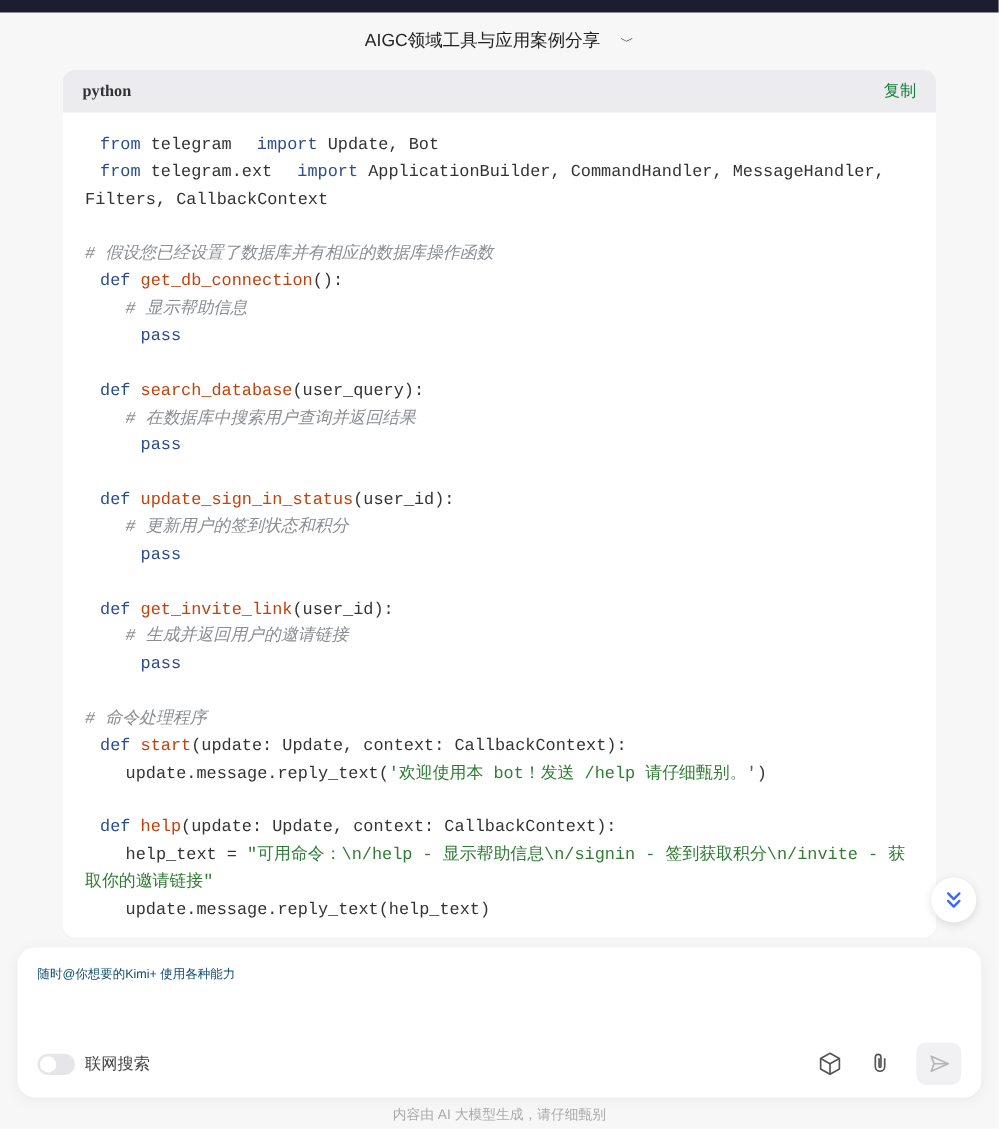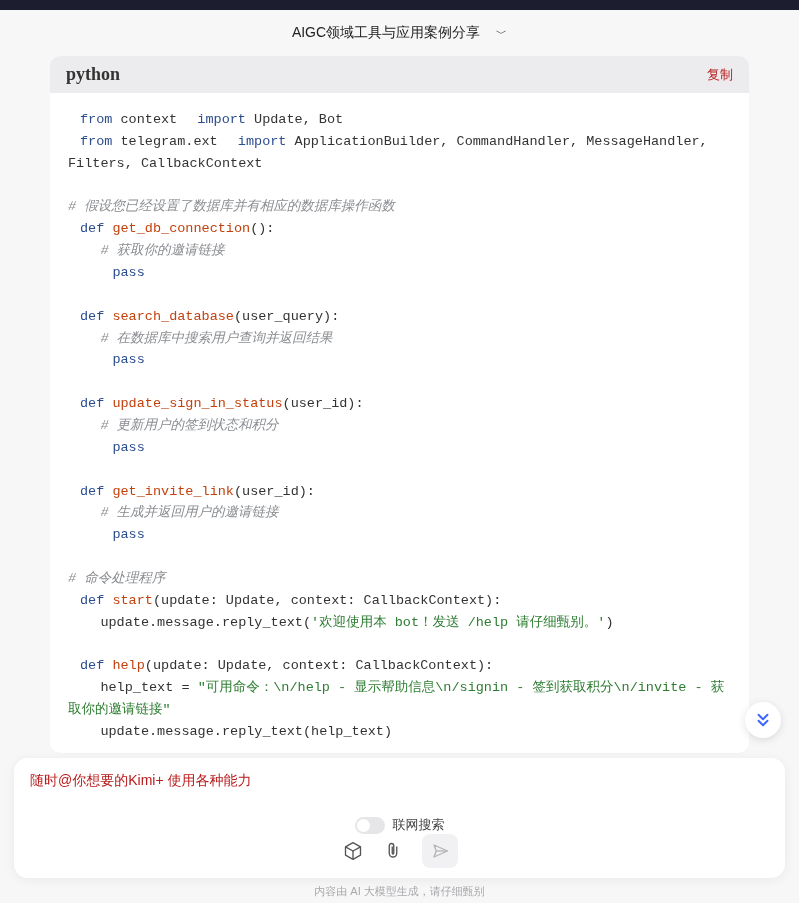--- a/index.html
+++ b/index.html
@@ -40,24 +40,24 @@
   display: flex;
   justify-content: space-between;
   align-items: center;
   padding: 8px 16px;
   font-size: 13px;
 }
 .code-lang {
   font-family: "SimSun", "NSimSun", serif;
   color: #333;
   font-weight: bold;
-  font-size: 18px;
+  font-size: 13px;
 }
 .copy-btn {
-  color: #b91c1c;
+  color: #15803d;
   font-size: 13px;
   cursor: pointer;
 }
 .code-body {
   padding: 16px 18px 16px 18px;
   font-family: "Consolas", "Menlo", "Courier New", monospace;
   font-size: 13.5px;
   line-height: 1.62;
   white-space: pre-wrap;
   word-break: break-word;
@@ -94,28 +94,27 @@
   background: #fff;
   border-radius: 14px;
   box-shadow: 0 2px 12px rgba(0,0,0,0.06);
   padding: 14px 16px 10px 16px;
   height: 120px;
   display: flex;
   flex-direction: column;
   justify-content: space-between;
 }
 .input-box .placeholder {
-  color: #b91c1c;
-  font-size: 14px;
+  color: #0c4a6e;
+  font-size: 10px;
 }
 .input-row {
   display: flex;
   align-items: center;
   justify-content: space-between;
-  flex-direction: column;
 }
 .search-toggle {
   display: flex;
   align-items: center;
   gap: 8px;
   font-size: 13px;
   color: #444;
 }
 .toggle {
   width: 30px;
@@ -178,26 +177,26 @@
   <span>AIGC领域工具与应用案例分享</span>
   <span class="chev">﹀</span>
 </div>
 
 <div class="chat-area">
   <div class="code-block">
     <div class="code-header">
       <span class="code-lang">python</span>
       <span class="copy-btn">复制</span>
     </div>
-    <div class="code-body"><span class="tok-kw">from</span><span> context </span><span class="tok-kw">import</span><span> Update, Bot</span>
+    <div class="code-body"><span class="tok-kw">from</span><span> telegram </span><span class="tok-kw">import</span><span> Update, Bot</span>
 <span class="tok-kw">from</span><span> telegram.ext </span><span class="tok-kw">import</span><span> ApplicationBuilder, CommandHandler, MessageHandler, Filters, CallbackContext</span>
 
 <span class="tok-cm"># 假设您已经设置了数据库并有相应的数据库操作函数</span>
 <span class="tok-kw">def</span><span> </span><span class="tok-fn">get_db_connection</span><span>():</span>
-<span class="tok-cm">    # 获取你的邀请链接</span>
+<span class="tok-cm">    # 显示帮助信息</span>
 <span>    </span><span class="tok-kw">pass</span>
 
 <span class="tok-kw">def</span> <span class="tok-fn">search_database</span><span>(user_query):</span>
 <span class="tok-cm">    # 在数据库中搜索用户查询并返回结果</span>
 <span>    </span><span class="tok-kw">pass</span>
 
 <span class="tok-kw">def</span> <span class="tok-fn">update_sign_in_status</span><span>(user_id):</span>
 <span class="tok-cm">    # 更新用户的签到状态和积分</span>
 <span>    </span><span class="tok-kw">pass</span>
 

